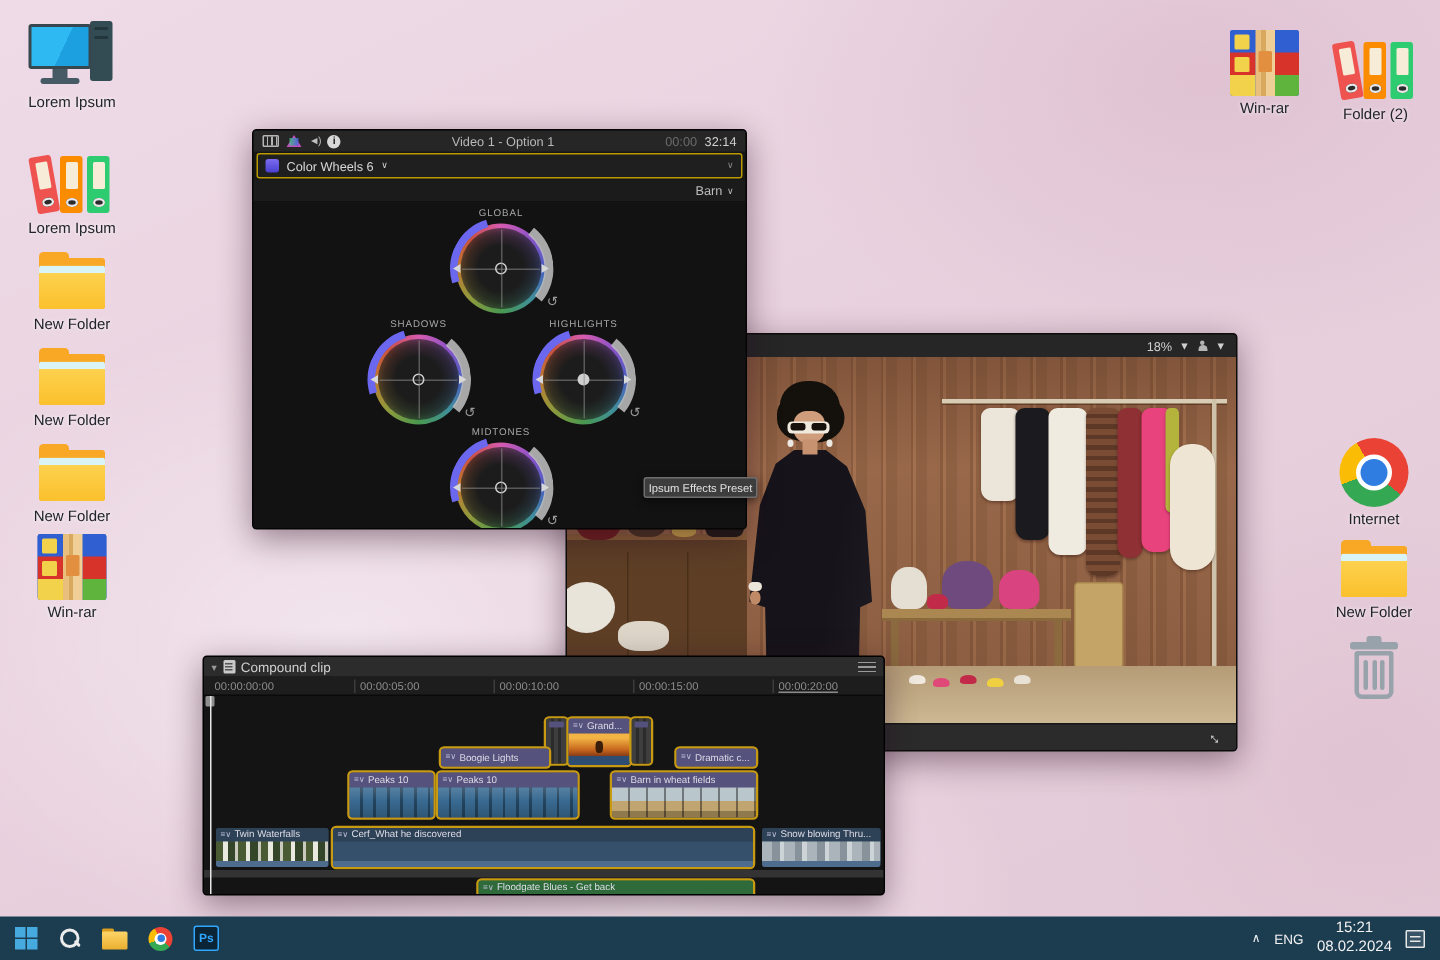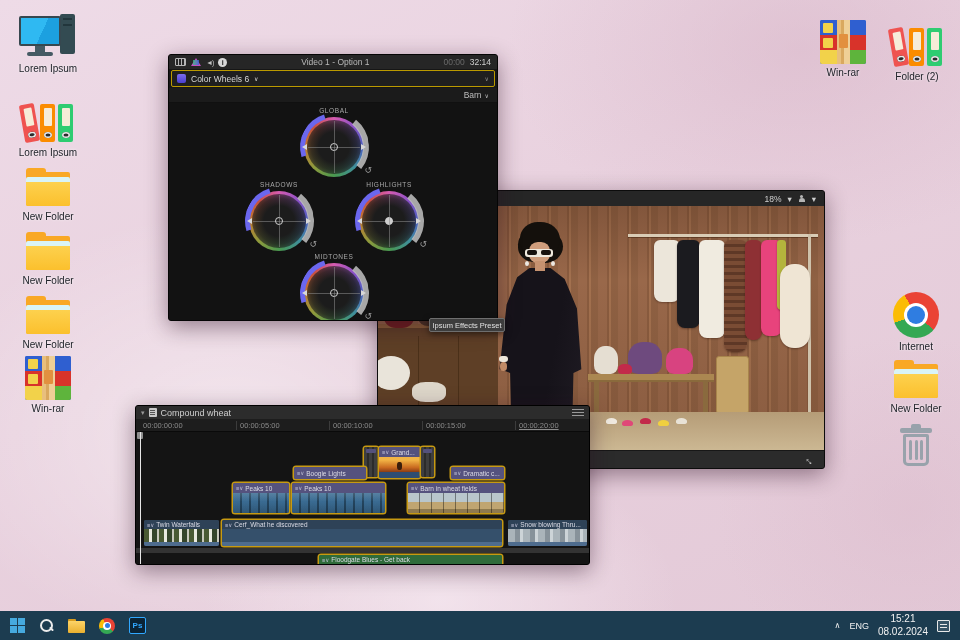--- a/index.html
+++ b/index.html
@@ -46,21 +46,21 @@
   .ic-chrome::before { content:""; position:absolute; left:50%; top:50%; width:24px; height:24px; margin:-12px 0 0 -12px; background:#fff; border-radius:50%; }
   .ic-chrome::after { content:""; position:absolute; left:50%; top:50%; width:18px; height:18px; margin:-9px 0 0 -9px; background:#2f7de1; border-radius:50%; }
 
   .ic-trash { position:relative; width:38px; height:46px; }
   .ic-trash .lid { position:absolute; left:3px; top:6px; width:32px; height:5px; background:#98a2ab; border-radius:2px; }
   .ic-trash .knob { position:absolute; left:14px; top:2px; width:10px; height:4px; background:#98a2ab; border-radius:2px 2px 0 0; }
   .ic-trash .can { position:absolute; left:6px; top:12px; width:26px; height:32px; border:3px solid #98a2ab; border-radius:2px 2px 5px 5px; }
   .ic-trash .can i { position:absolute; top:3px; bottom:3px; width:3px; background:#98a2ab; border-radius:2px; }
 
   
-  .win { position:absolute; border-radius:3px; box-shadow:0 6px 22px rgba(40,10,30,.45); overflow:hidden; }
+  .win { position:absolute; border-radius:3px; box-shadow:0 6px 22px rgba(40,10,30,.45); overflow:hidden;margin-top:32px; }
   .tbar { display:flex; align-items:center; background:#262626; color:#cfcfcf; }
 
   
   #viewer { left:377px; top:190px; width:448px; height:279px; background:#1e1e1e; z-index:10; border:1px solid #0c0c0c; }
   #viewer .tbar { height:15px; font-size:8.5px; justify-content:flex-end; gap:6px; padding:0 8px; }
   .person-ico { position:relative; width:8px; height:8px; }
   .person-ico::before { content:""; position:absolute; left:2.5px; top:0; width:3px; height:3px; border-radius:50%; background:#b5b5b5; }
   .person-ico::after { content:""; position:absolute; left:1px; top:3.5px; width:6px; height:4px; border-radius:3px 3px 0 0; background:#b5b5b5; }
   .vframe { position:relative; width:448px; height:246px; overflow:hidden;
     background:repeating-linear-gradient(90deg,#99684a 0 9px,#8a5c3f 9px 11px,#a3714f 11px 13px,#8f6143 13px 20px); }
@@ -453,21 +453,21 @@
       <div class="wreset">↺</div>
     </div>
   </div>
 </div>
 <div id="savepreset">Ipsum Effects Preset</div>
 
 <div class="win" id="timeline">
   <div class="tbar">
     <span style="font-size:7px;color:#9a9a9a;">▾</span>
     <span class="clip-doc"></span>
-    <span>Compound wheat</span>
+    <span>Compound clip</span>
     <span class="tl-menu"></span>
   </div>
   <div class="ruler">
     <span class="rl" style="left:4px;border-left:none;">00:00:00:00</span>
     <span class="rl" style="left:100px;">00:00:05:00</span>
     <span class="rl" style="left:193px;">00:00:10:00</span>
     <span class="rl" style="left:286px;">00:00:15:00</span>
     <span class="rl" style="left:379px;text-decoration:underline;">00:00:20:00</span>
   </div>
   <div class="tracks">

